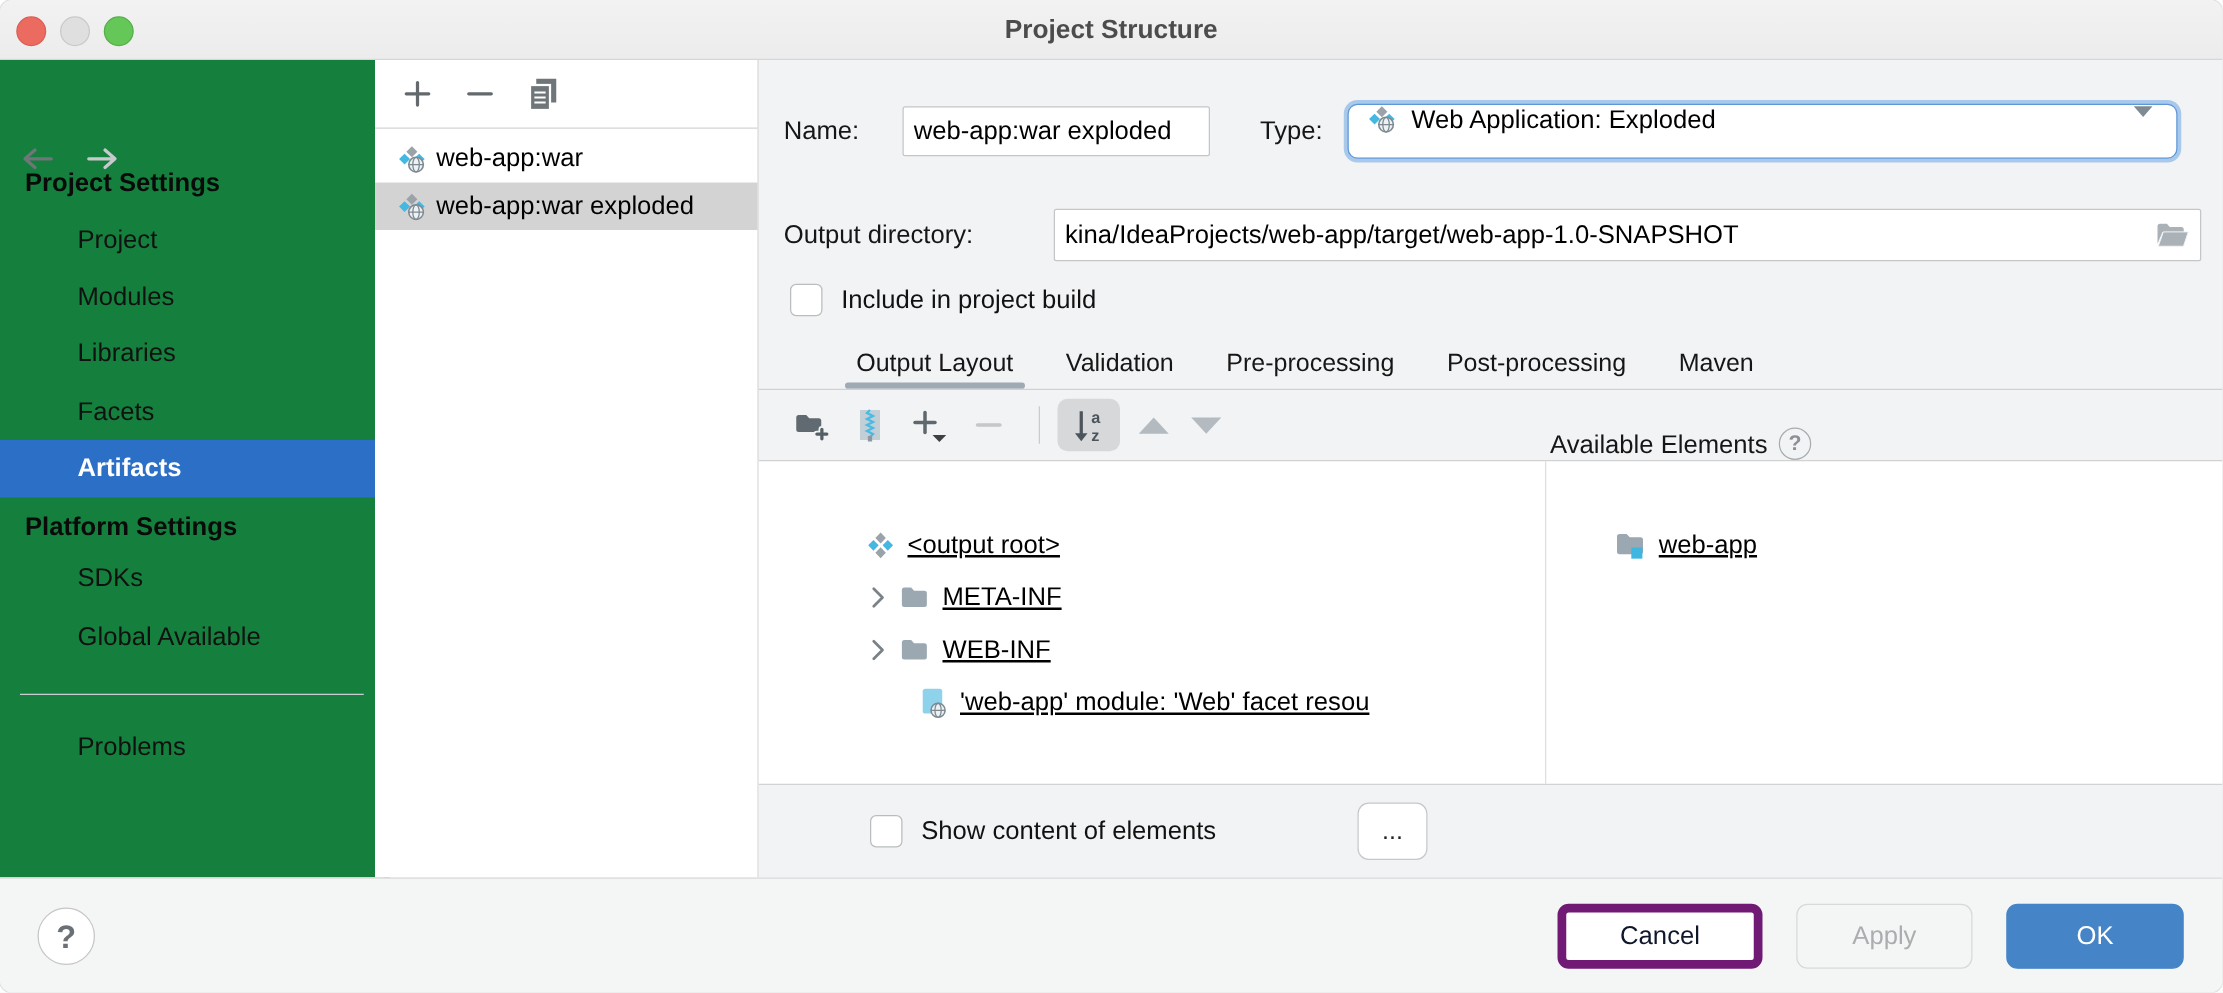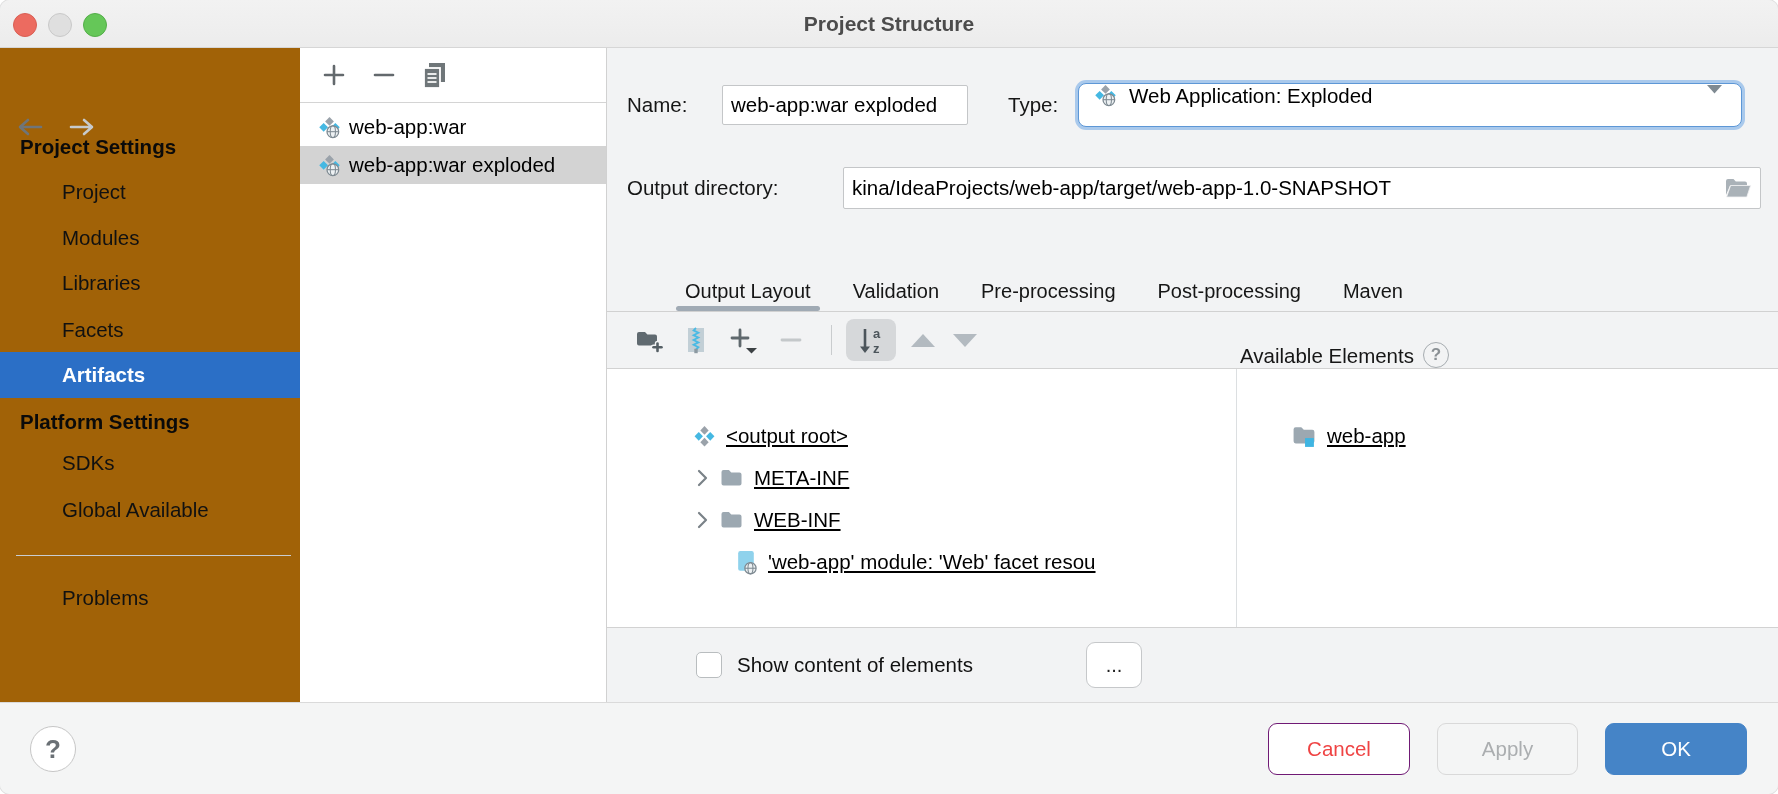--- a/index.html
+++ b/index.html
@@ -13,21 +13,21 @@
   .traffic { position:absolute; left:13px; top:13px; display:flex; gap:11px; }
   .tl { width:24px; height:24px; border-radius:50%; display:inline-block; }
   .tl.red   { background:#EC6B60; border:1px solid #D95F54; }
   .tl.gray  { background:#DFDFDF; border:1px solid #C9C9C9; }
   .tl.green { background:#65C758; border:1px solid #54AE49; }
   .win-title { position:absolute; left:0; right:0; top:0; height:48px; display:flex;
                align-items:center; justify-content:center; font-size:21px; font-weight:bold; color:#4C4C4C; }
 
   
   .sidebar { position:absolute; left:0; top:48px; width:312px; height:654px;
-             background:#a16207; border-right:5px solid #4c1d95; }
+             background:#15803d; border-right:5px solid #4c1d95; }
   .nav-arrows { position:absolute; left:16px; top:68px; display:flex; gap:24px; }
   .navbtn { width:28px; height:22px; display:flex; align-items:center; justify-content:center; }
   .sb-header { position:absolute; left:0; right:0; height:40px; display:flex; align-items:center;
                padding-left:20px; font-size:20.5px; font-weight:bold; color:#0A0A0A; }
   .sb-item { position:absolute; left:0; right:0; height:40px; display:flex; align-items:center;
              padding-left:62px; font-size:20.5px; color:#111; cursor:default; }
   .sb-item.selected { background:#2B6FC6; color:#FFFFFF; font-weight:bold; height:46px; }
   .sb-divider { position:absolute; left:16px; right:16px; height:1px; background:#C9CDD1; }
 
   
@@ -95,21 +95,21 @@
 
   
   .bottombar { position:absolute; left:0; top:702px; width:100%; height:92px; background:#F4F5F5;
                border-top:1px solid #DADADA; }
   .help-btn { position:absolute; left:30px; top:23px; width:46px; height:46px; background:#FFFFFF;
               border:1.5px solid #C6C6C6; border-radius:50%; color:#6A7075; font-size:26px; font-weight:bold;
               display:flex; align-items:center; justify-content:center; }
   .btns { position:absolute; right:31px; top:20px; display:flex; gap:27px; }
   .btn { height:52px; border-radius:9px; font-size:20.5px; display:flex; align-items:center;
          justify-content:center; font-family:"Liberation Sans", sans-serif; cursor:default; }
-  .btn.cancel { width:142px; background:#FFFFFF; border:1px solid #701a75; color:#ef4444; }
+  .btn.cancel { width:164px; background:#FFFFFF; border:7px solid #701a75; color:#0f172a; }
   .btn.apply  { width:141px; background:transparent; border:1px solid #D9D9D9; color:#ABAEB0; }
   .btn.ok     { width:142px; background:#4584C7; border:1px solid #4584C7; color:#FFFFFF; }
 </style>
 </head>
 <body>
 
 <div class="window">
 
   <header class="titlebar">
     <div class="traffic">
@@ -221,20 +221,24 @@
     <div class="out-wrap">
       <input class="txt-input" type="text" value="kina/IdeaProjects/web-app/target/web-app-1.0-SNAPSHOT" style="">
       <span class="out-folder">
         <svg width="28" height="23" viewBox="0 0 28 23">
           <path d="M2 5 q0-2 2-2 h5.5 l2.3 2.5 H21 q2 0 2 2 v2 H6 L2 19 z" fill="#AAB2B8"></path>
           <path d="M6.6 9.5 h20 l-3.8 11.5 H2.6 z" fill="#AAB2B8" stroke="#F2F3F4" stroke-width="0.8"></path>
         </svg>
       </span>
     </div>
 
+    <div class="chk-row" style="left:25px; top:179px">
+      <span class="checkbox"></span>
+      <span>Include in project build</span>
+    </div>
 
     <nav class="tabs">
       <span class="tab selected">Output Layout</span>
       <span class="tab">Validation</span>
       <span class="tab">Pre-processing</span>
       <span class="tab">Post-processing</span>
       <span class="tab">Maven</span>
     </nav>
     <div class="hr"></div>
 

